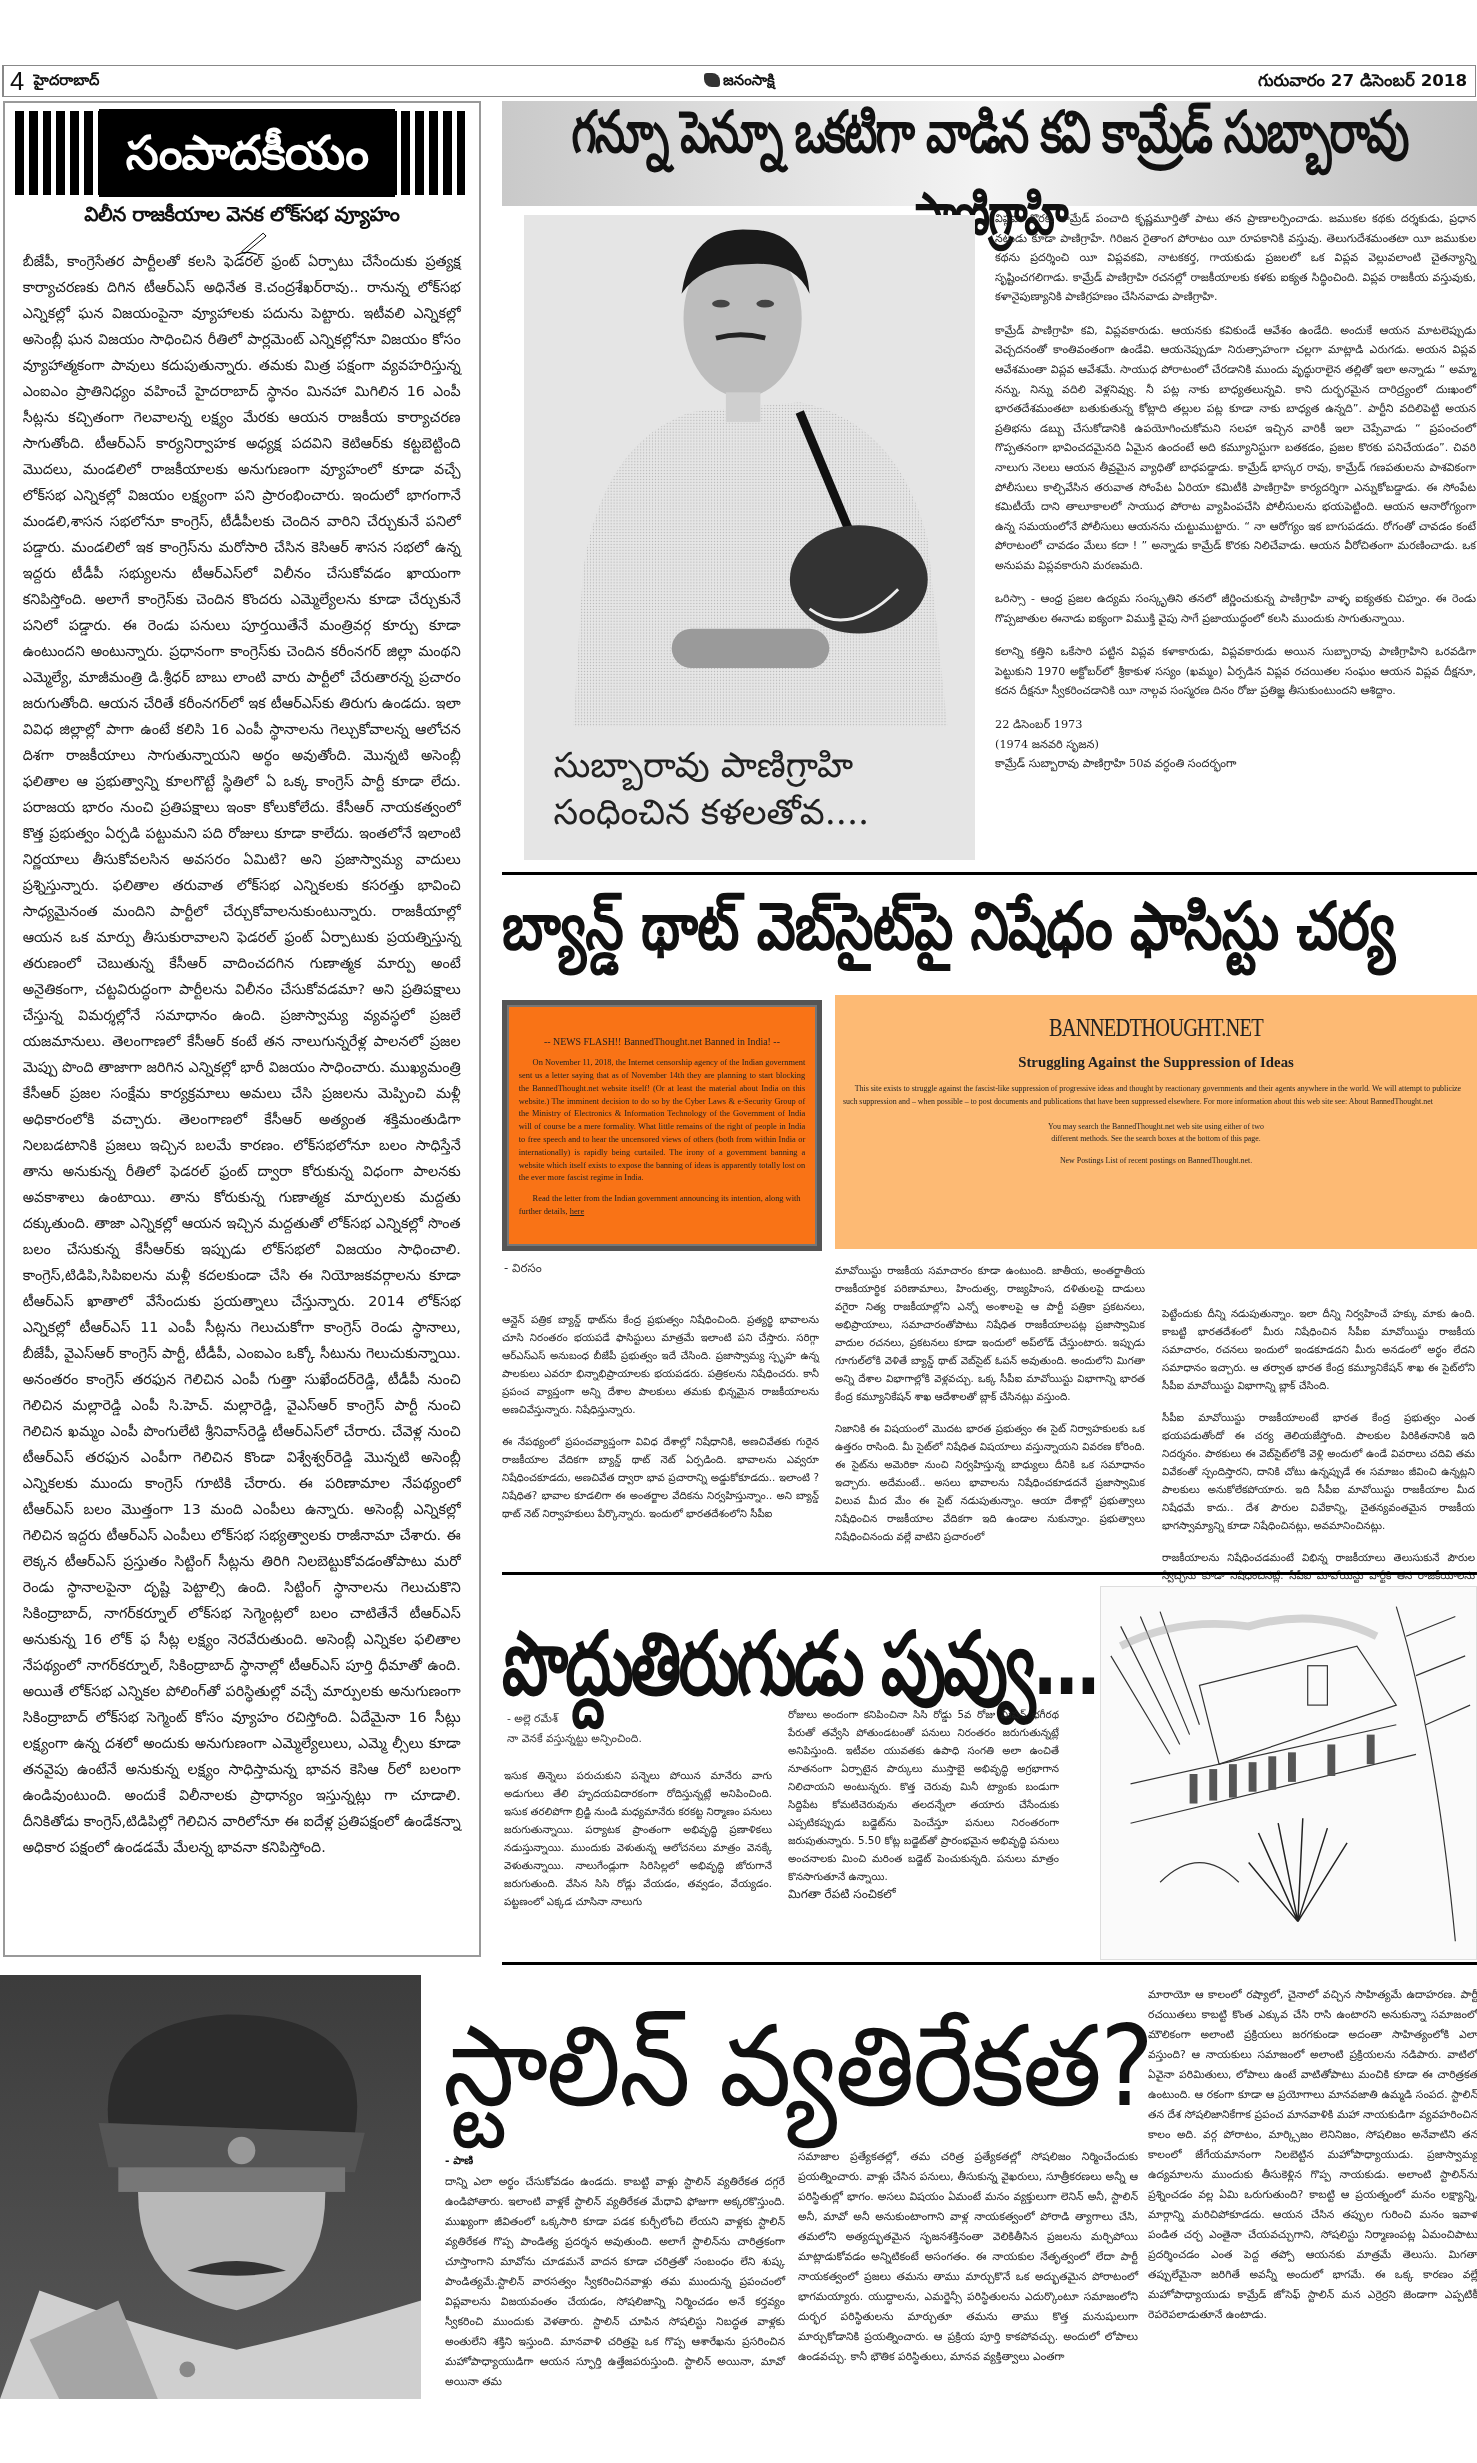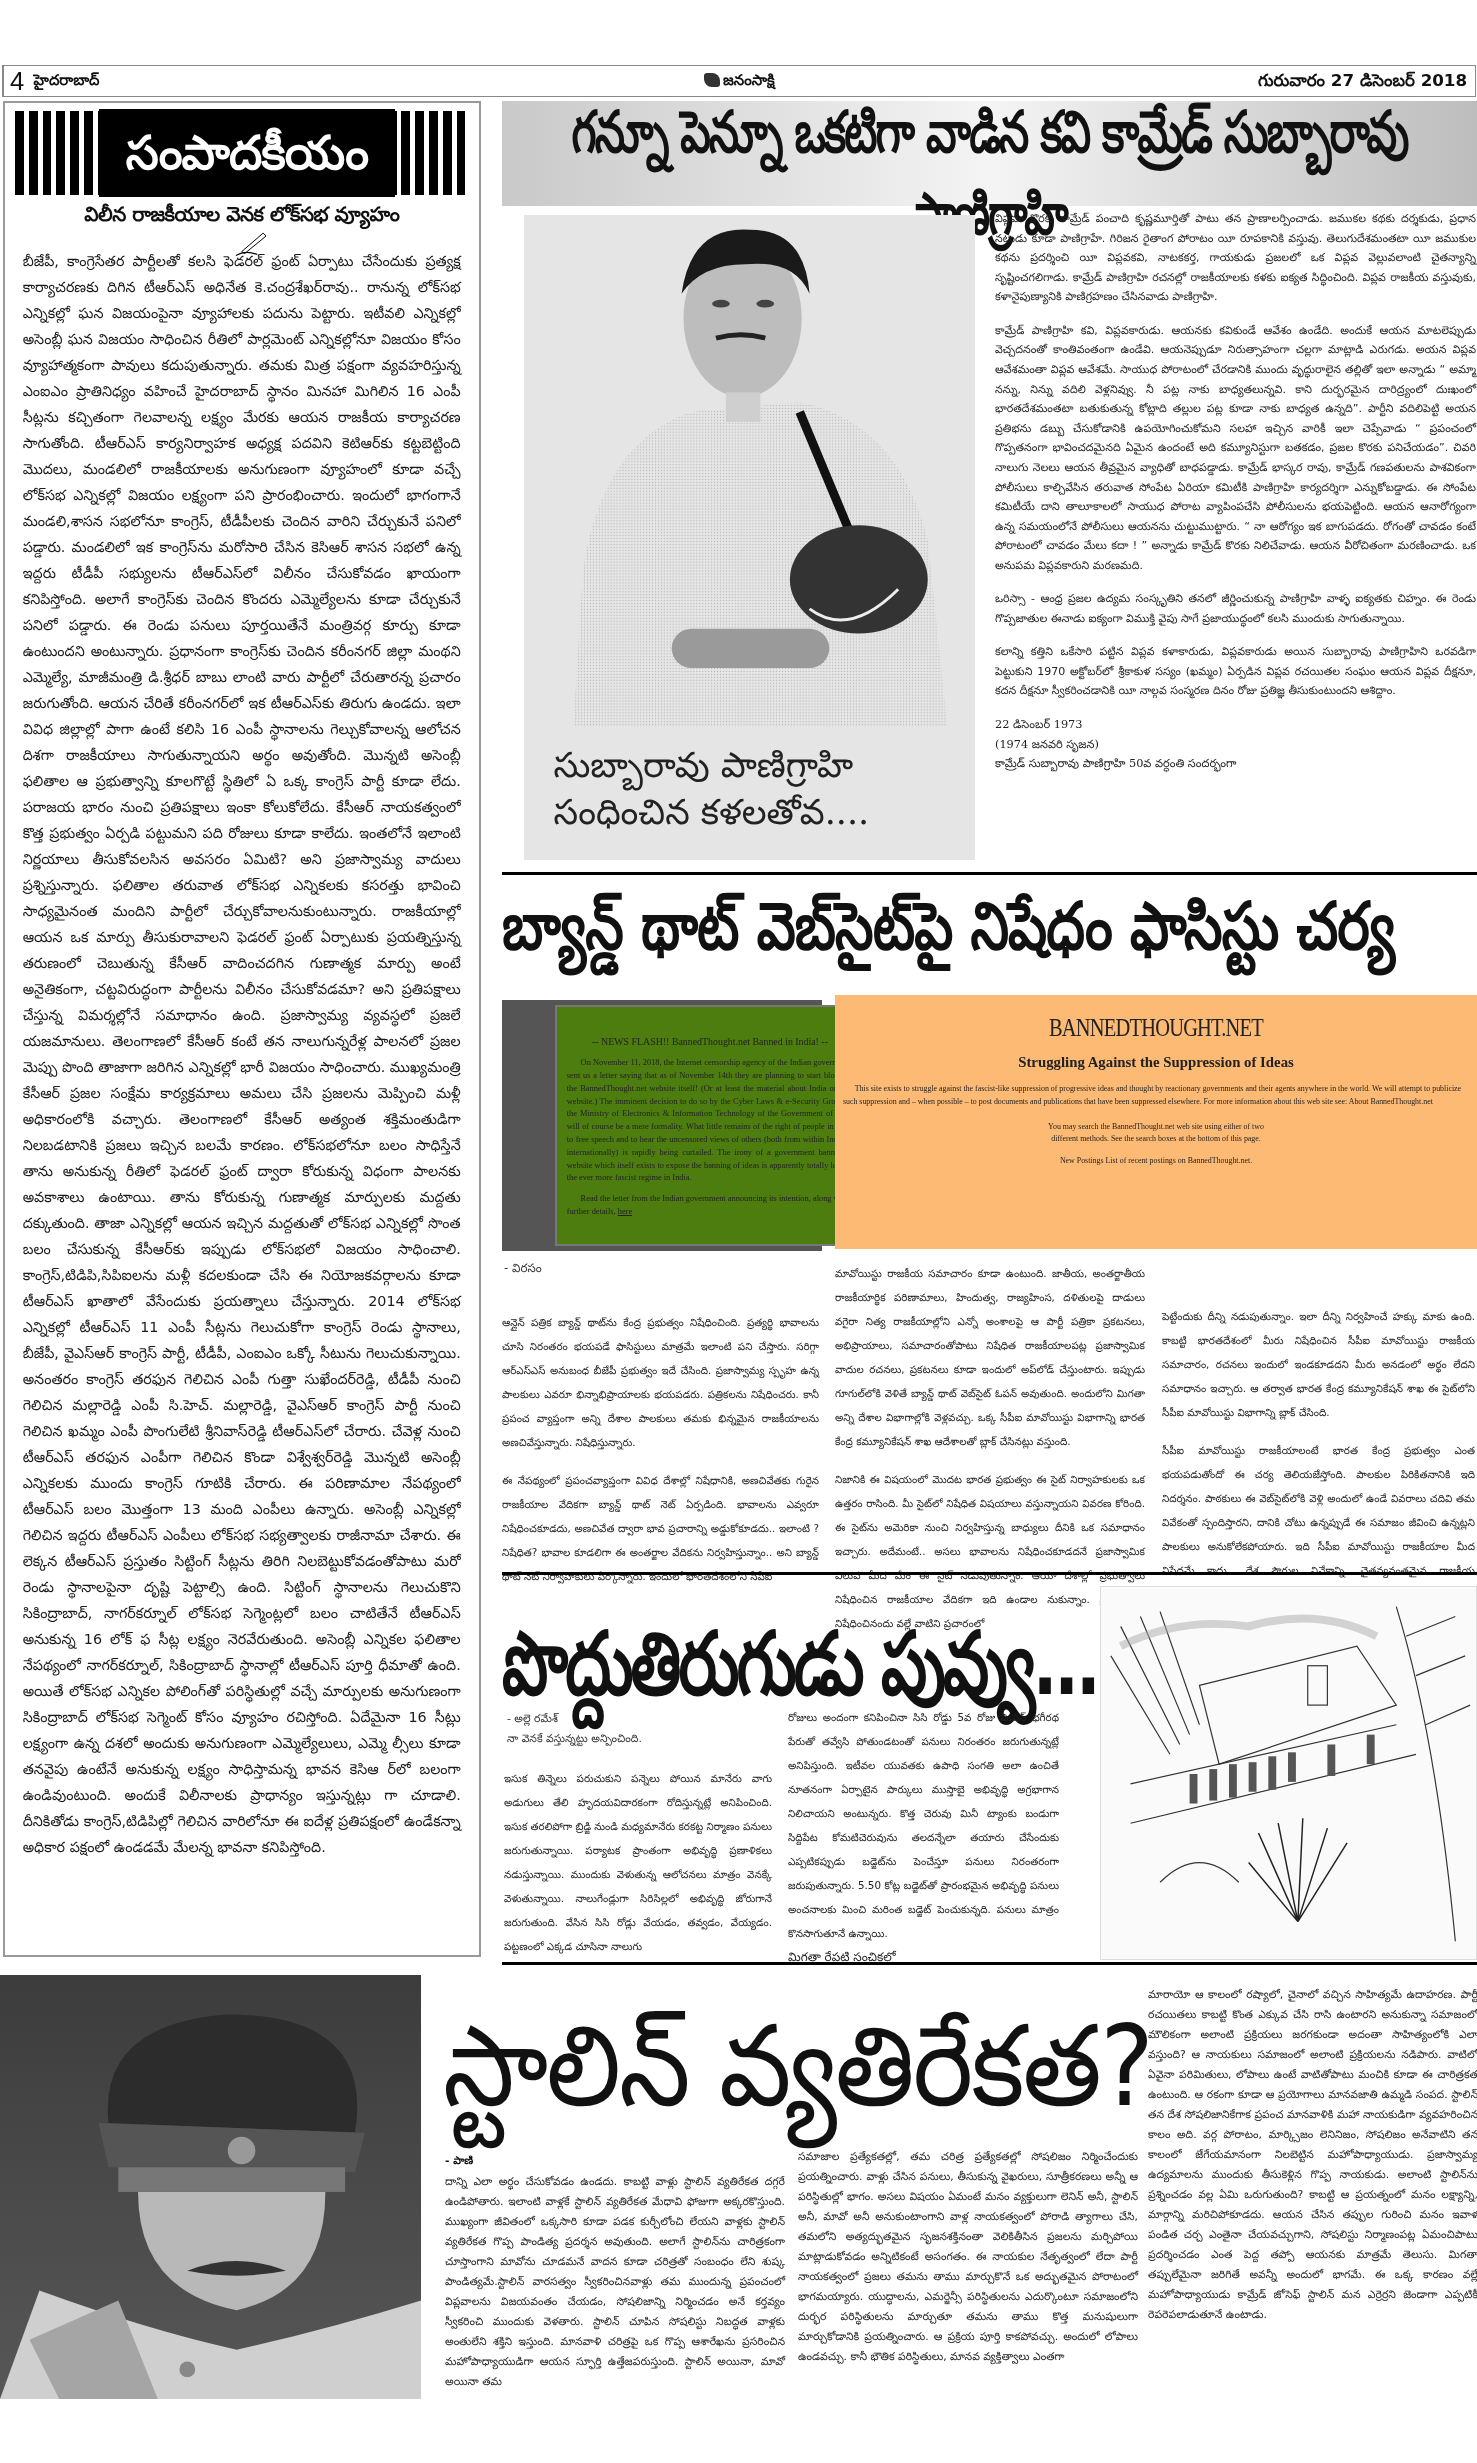--- a/index.html
+++ b/index.html
@@ -1,21 +1,21 @@
 <!DOCTYPE html>
 <html><head>
 <meta charset="utf-8">
 <style>
   * { box-sizing: border-box; margin: 0; padding: 0; }
   html, body { width: 1478px; height: 2464px; background: #ffffff; overflow: hidden; }
   body { position: relative; font-family: "DejaVu Sans", sans-serif; color: #111; }
   .abs { position: absolute; }
   .txt { font-size: 11.3px; line-height: 19.7px; text-align: justify; color: #222; }
   .txt p { margin-bottom: 13.8px; }
-  .small { font-size: 10.3px; line-height: 24px; }
+  .small { font-size: 10.3px; line-height: 18px; }
 
   
   #masthead { left: 2px; top: 65px; width: 1474px; height: 31.5px; border: 1.5px solid #888; border-left-width: 2px; }
   #mh-page { position: absolute; left: 5.9px; top: 1px; font-size: 25.6px; line-height: 29.6px; font-family: "Liberation Sans", sans-serif; }
   #mh-city { position: absolute; left: 29.6px; top: 4.9px; font-size: 14.8px; font-weight: bold; }
   #mh-logo { position: absolute; left: 0; right: 0; top: 4.9px; text-align: center; font-size: 14.8px; font-weight: bold; }
   #mh-logo-icon { display: inline-block; width: 15.8px; height: 13.8px; background: #333; border-radius: 3px 7.9px 3px 7.9px; margin-right: 3px; vertical-align: -2px; }
   #mh-date { position: absolute; right: 7.9px; top: 3.9px; font-size: 16.7px; font-weight: bold; }
 
   
@@ -36,21 +36,21 @@
   #photo-caption { position: absolute; left: 29.6px; top: 527px; width: 414px; font-family: "DejaVu Serif", serif; font-size: 35px; line-height: 47px; color: #222; }
   #top-right { left: 995px; top: 209px; width: 481px; }
   #top-right .txt { font-size: 11px; line-height: 19.6px; }
   #top-sign { font-family: "DejaVu Serif", serif; font-size: 11.3px; line-height: 19.7px; color: #222; }
 
   .hrule { height: 3px; background: #000; }
 
   
   #banned-headline { left: 502px; top: 882px; width: 975px; height: 89px; font-size: 55px; font-weight: bold; letter-spacing: -1px; line-height: 89px; white-space: nowrap; overflow: hidden; transform-origin: left center; transform: scaleY(1.2); }
   #newsflash { left: 502px; top: 1000px; width: 320px; height: 251px; background: #555; padding: 4.9px; }
-  #newsflash-inner { width: 100%; height: 100%; background: #4d7c0f; border: 2px solid #777; padding: 15.8px 9.9px 5.9px 9.9px; font-family: "Liberation Serif", serif; font-size: 8.4px; line-height: 12.8px; color: #222; margin-left: 48px; }
+  #newsflash-inner { width: 100%; height: 100%; background: #f97316; border: 2px solid #777; padding: 15.8px 9.9px 5.9px 9.9px; font-family: "Liberation Serif", serif; font-size: 8.4px; line-height: 12.8px; color: #222; }
   #nf-title { text-align: center; font-size: 9.9px; margin: 13.8px 0 7.9px 0; }
   #nf-body { text-indent: 13.8px; text-align: justify; }
   #nf-link { text-decoration: underline; }
   #bt-site { left: 835px; top: 995px; width: 642px; height: 254px; background: #fdba74; font-family: "Liberation Serif", serif; color: #222; text-align: center; }
   #bt-name { font-size: 25.6px; margin-top: 17.7px; letter-spacing: -1px; transform: scaleX(0.8); }
   #bt-tag { font-size: 14.8px; font-weight: bold; margin-top: 11.8px; }
   #bt-desc { font-size: 7.9px; line-height: 12.8px; margin: 11.8px 7.9px 0 7.9px; text-align: left; text-indent: 11.8px; }
   #bt-desc-link, #bt-new { }
   #bt-search { font-size: 7.9px; line-height: 12.8px; margin-top: 11.8px; }
   #bt-new-line { font-size: 7.9px; margin-top: 9.9px; }

